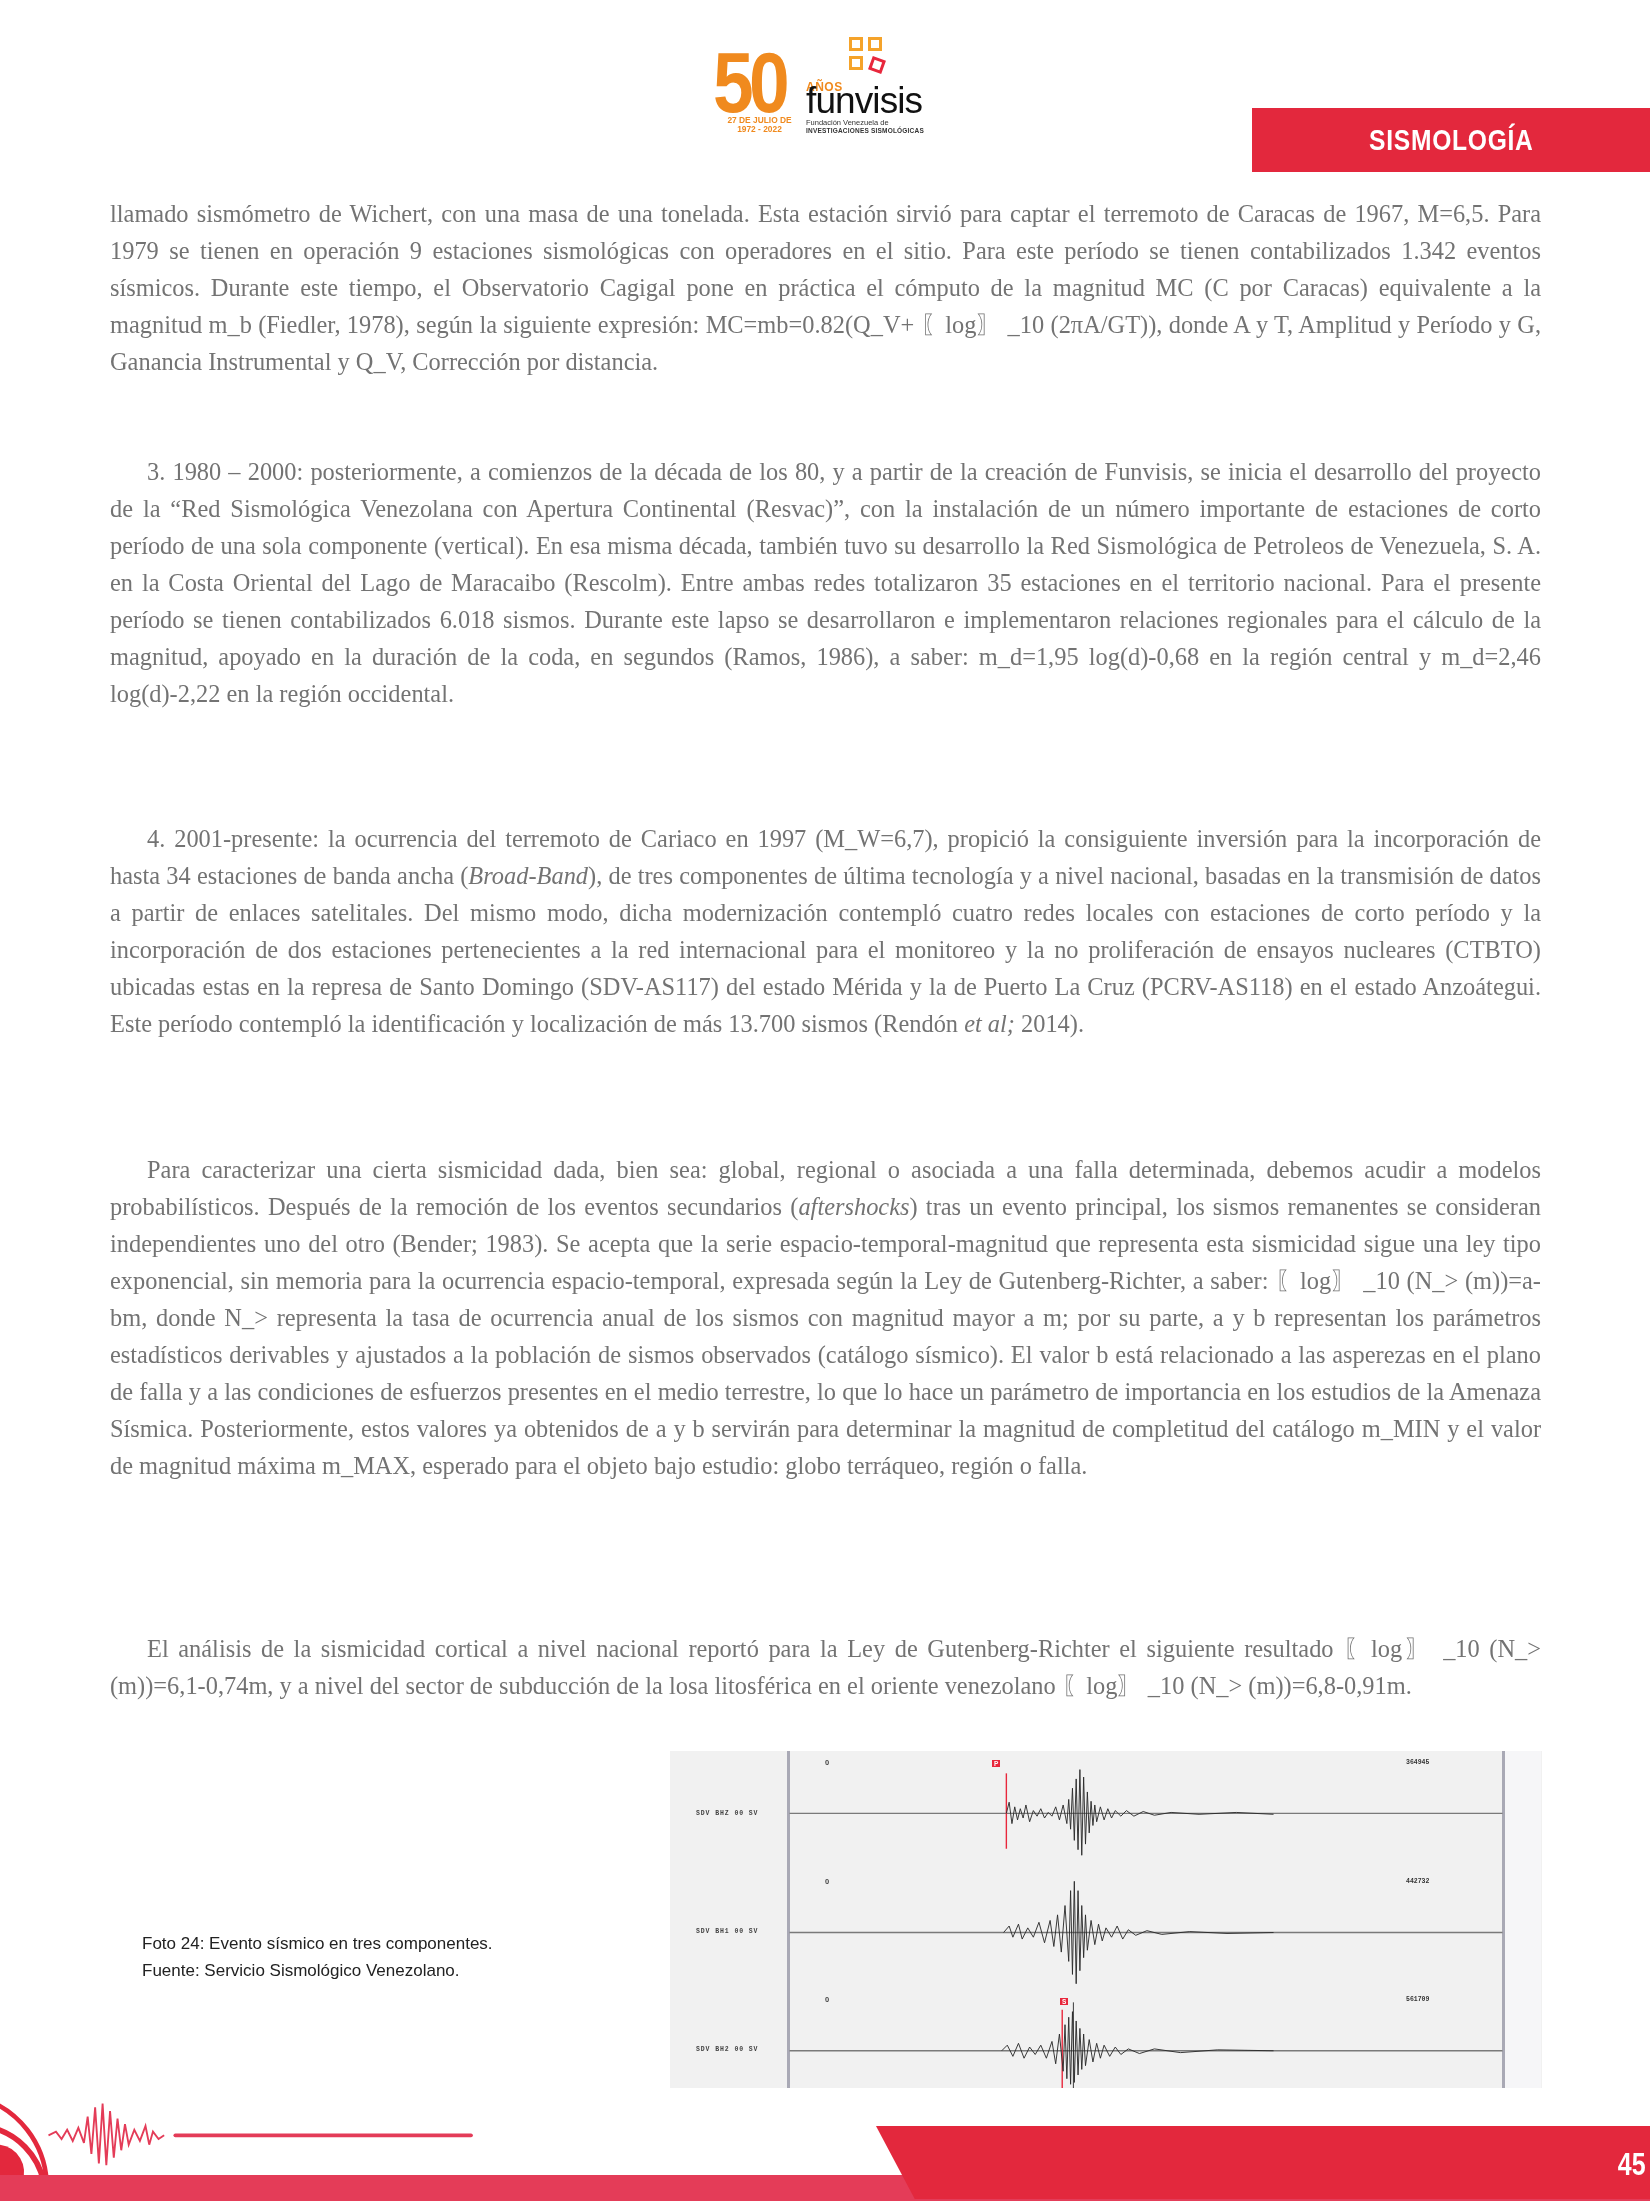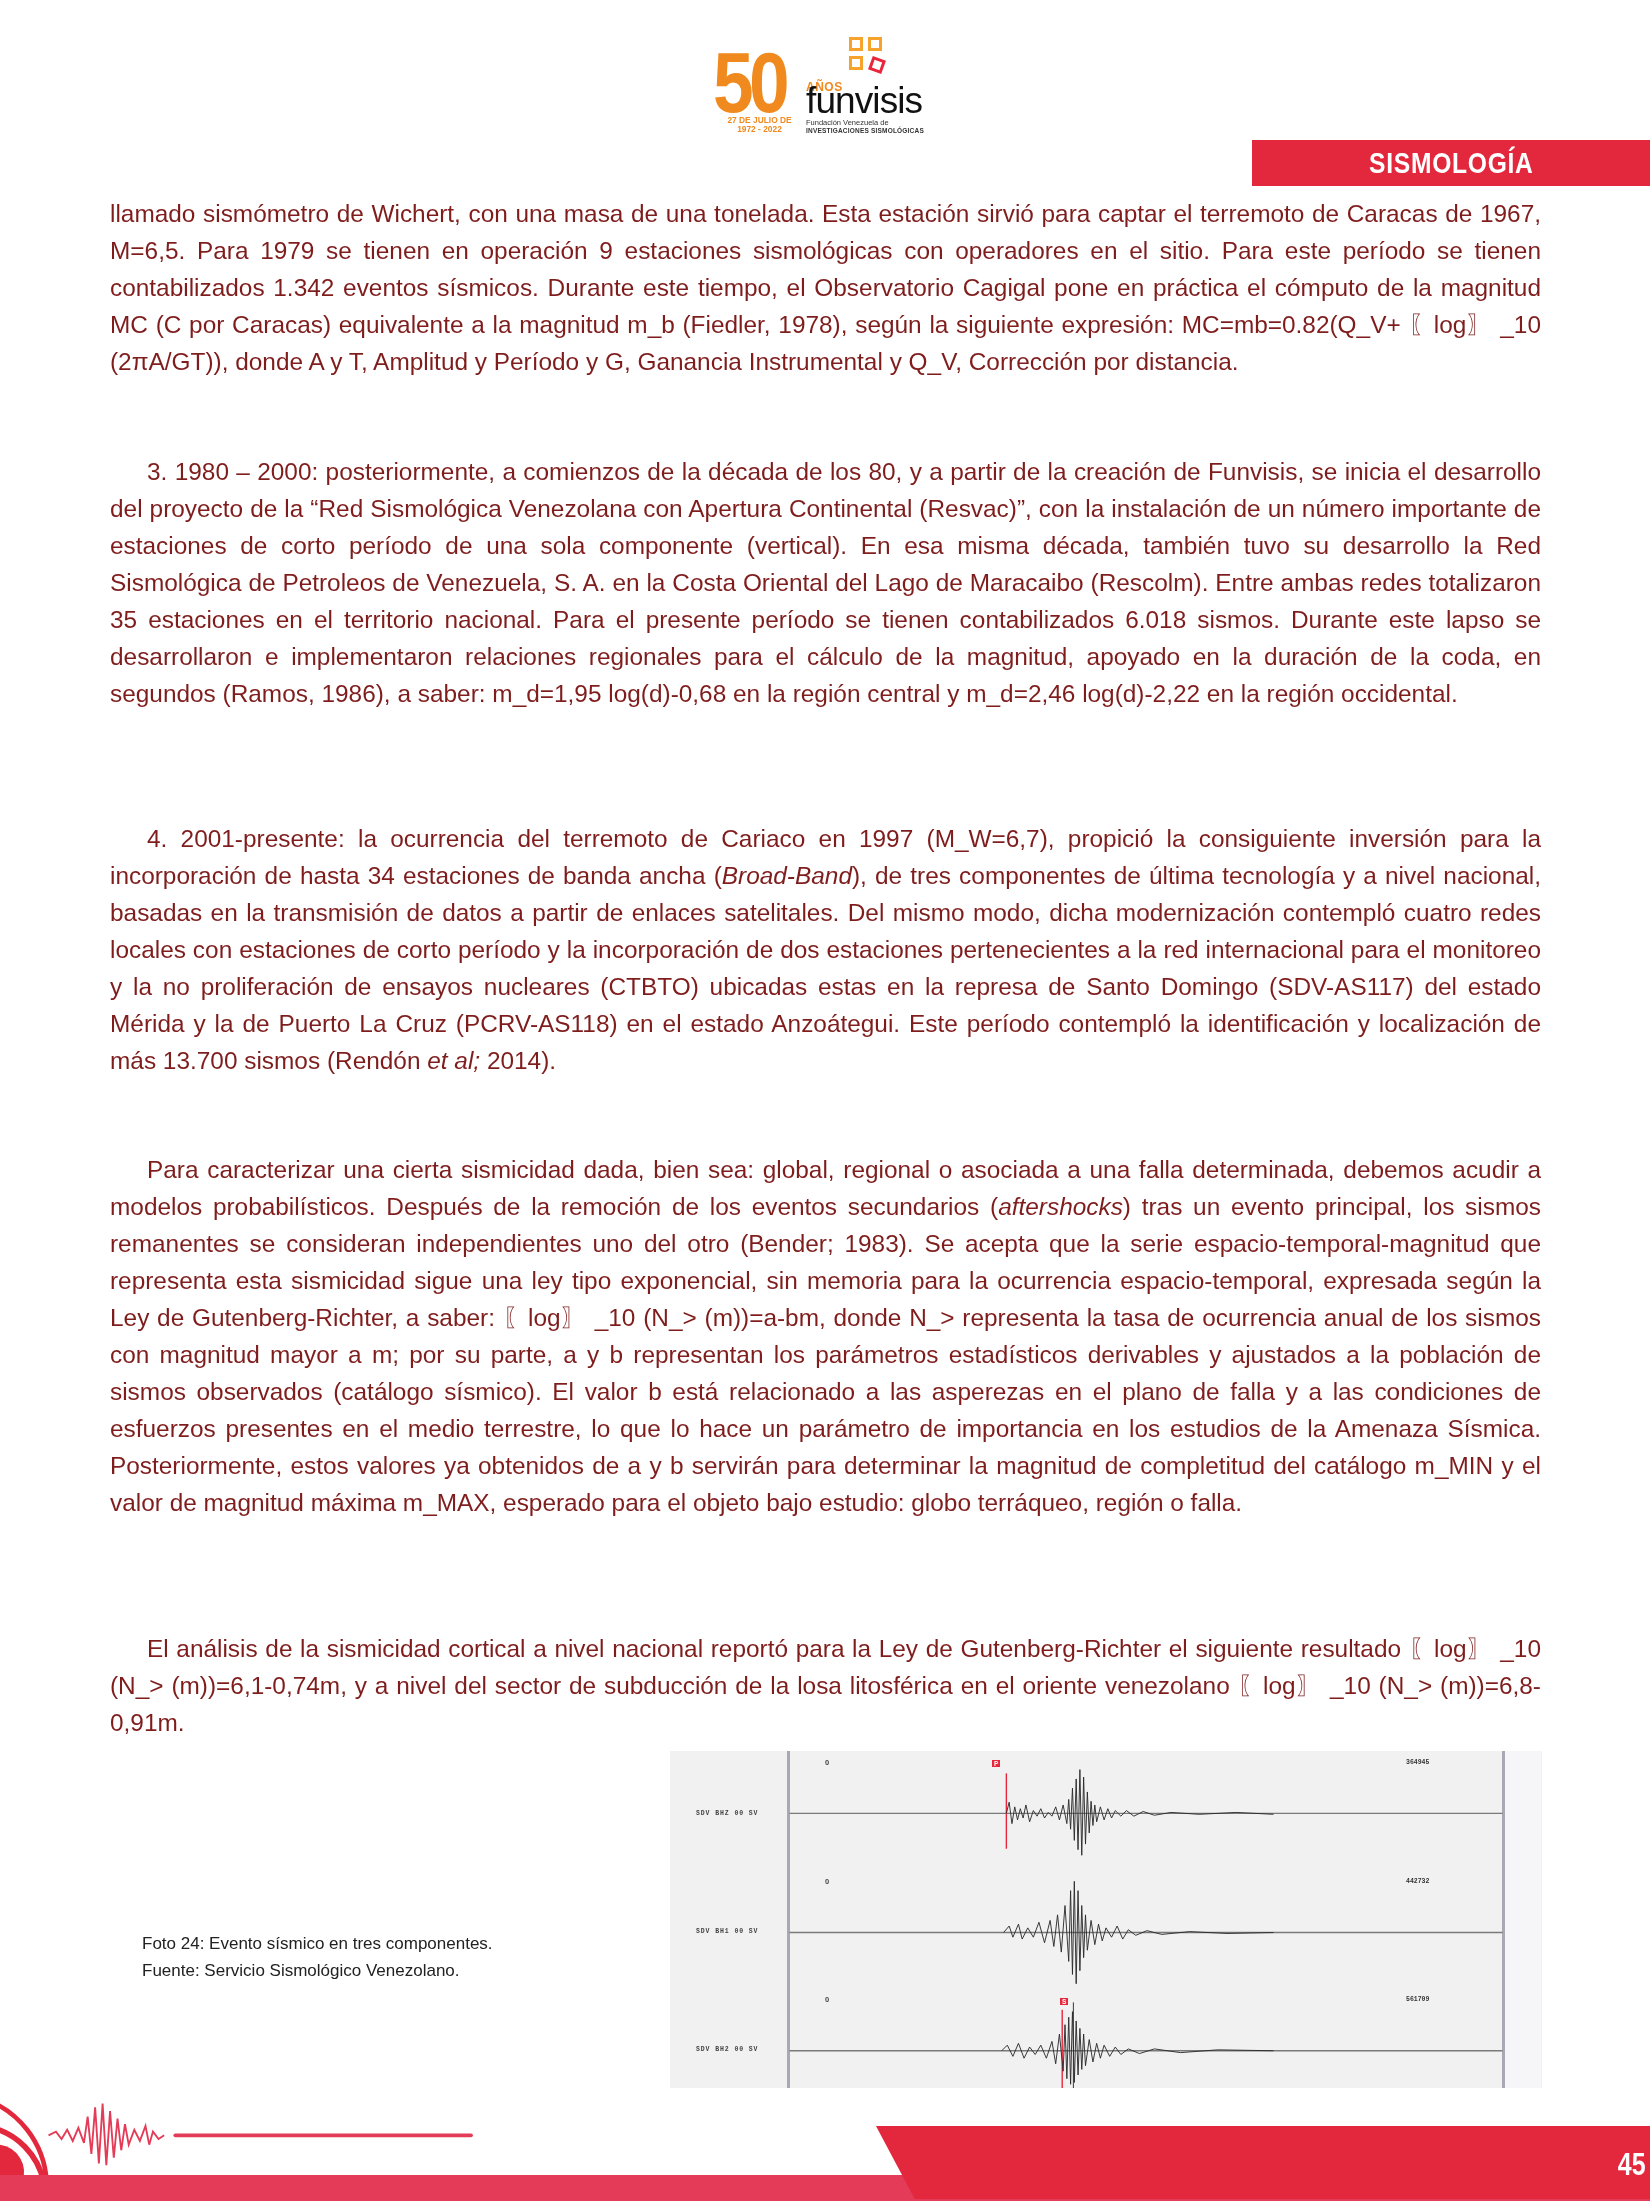--- a/index.html
+++ b/index.html
@@ -30,31 +30,31 @@
   }
   .logo .date {
     position: absolute; left: 7.5px; top: 79px; font-weight: 700; font-size: 8.4px; color: #f08a1e;
     text-align: center; width: 78px; line-height: 9.3px;
   }
   .logo .subtitle {
     position: absolute; left: 93px; top: 82px; font-size: 7.5px; color: #333; line-height: 8.4px; width: 131px;
   }
   .logo .subtitle b { font-size: 6.5px; letter-spacing: 0.2px; }
   .section-banner {
-    position: absolute; left: 1252px; top: 108px; width: 399px; height: 46px;
-    background: #e3283d; display: flex; align-items: center; justify-content: center; margin-top: 32px;
+    position: absolute; left: 1252px; top: 108px; width: 399px; height: 64px;
+    background: #e3283d; display: flex; align-items: center; justify-content: center;
   }
   .section-banner span {
     color: #fff; font-weight: 700; font-size: 30px; letter-spacing: 0.9px;
     transform: scaleX(0.82); display: inline-block;
   }
   
   .text {
     position: absolute; left: 110px; width: 1431px;
-    font-size: 24.4px; line-height: 37px; text-align: justify; color: #7f1d1d;
+    font-size: 24.4px; line-height: 37px; text-align: justify; color: #737373; font-family: Liberation Serif, serif;
   }
   .text p { margin: 0; text-indent: 0; }
   .text p.indent { text-indent: 37px; }
   .text em { font-style: italic; }
   
   .caption {
     position: absolute; left: 110px; top: 1930px; font-size: 17px; line-height: 27px; color: #222; margin-left: 32px;
   }
   .seismogram {
     position: absolute; left: 670px; top: 1751px; width: 872px; height: 337px;

